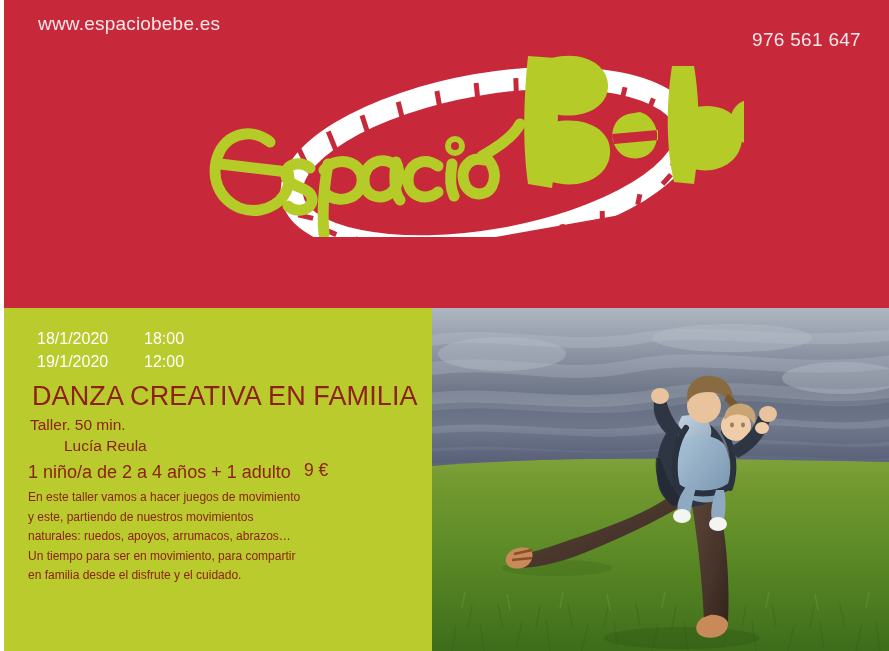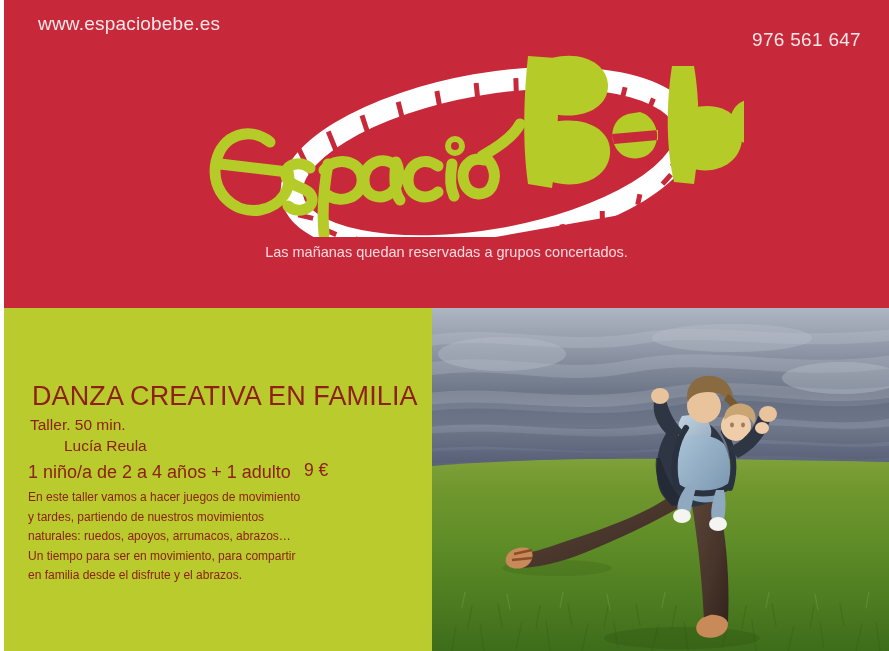--- a/index.html
+++ b/index.html
@@ -308,43 +308,52 @@
 
           <path d="M 562 58 C 548 62, 542 78, 550 92 C 558 106, 580 106, 588 92
                    C 596 78, 588 60, 574 56 Z"></path>
 
           <path d="M 576 18 L 594 10 L 598 22 L 580 30 Z"></path>
         </g>
       </svg>
     </div>
 
     <div class="schedule">
-      <span class="line">Las mañanas quedan reservadas a grupos concertados.</span>
     </div>
   </div>
 
   <div class="lower">
 
     <div class="info-panel">
 
+      <div class="datetimes">
+        <div class="dt-row">
+          <span class="dt-date">18/1/2020</span>
+          <span class="dt-time">18:00</span>
+        </div>
+        <div class="dt-row">
+          <span class="dt-date">19/1/2020</span>
+          <span class="dt-time">12:00</span>
+        </div>
+      </div>
 
       <div class="activity-title">DANZA CREATIVA EN FAMILIA</div>
 
       <div class="meta-kind">Taller. 50 min.</div>
       <div class="meta-teacher">Lucía Reula</div>
 
       <div class="audience">1 niño/a de 2 a 4 años + 1 adulto</div>
       <div class="price">9 €</div>
 
       <div class="description">
         <span class="dline">En este taller vamos a hacer juegos de movimiento</span>
-        <span class="dline">y tardes, partiendo de nuestros movimientos</span>
+        <span class="dline">y este, partiendo de nuestros movimientos</span>
         <span class="dline">naturales: ruedos, apoyos, arrumacos, abrazos…</span>
         <span class="dline">Un tiempo para ser en movimiento, para compartir</span>
-        <span class="dline">en familia desde el disfrute y el abrazos.</span>
+        <span class="dline">en familia desde el disfrute y el cuidado.</span>
       </div>
     </div>
 
     <div class="photo">
       <svg viewBox="0 0 457 343" xmlns="http://www.w3.org/2000/svg" aria-hidden="true">
         <defs>
           <linearGradient id="sky" x1="0" y1="0" x2="0" y2="1">
             <stop offset="0%" stop-color="#AEB6C2"></stop>
             <stop offset="28%" stop-color="#8D94A3"></stop>
             <stop offset="52%" stop-color="#6E7788"></stop>

